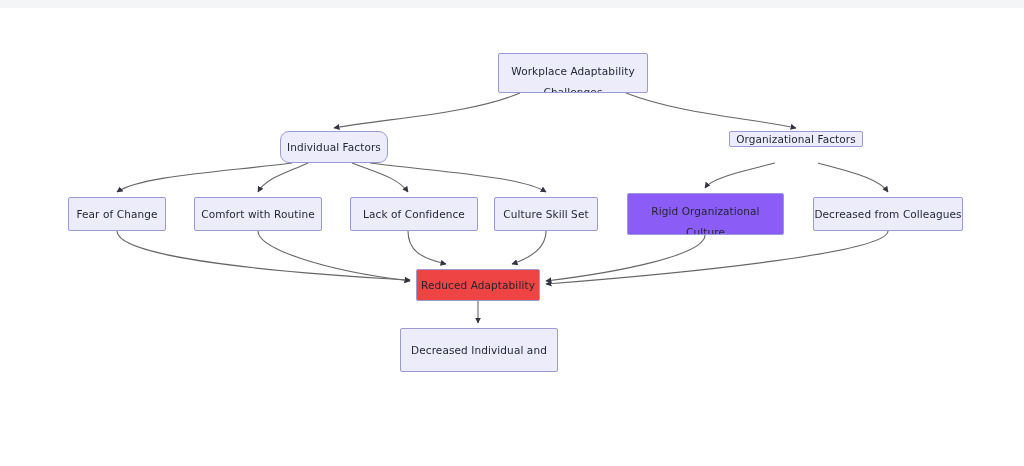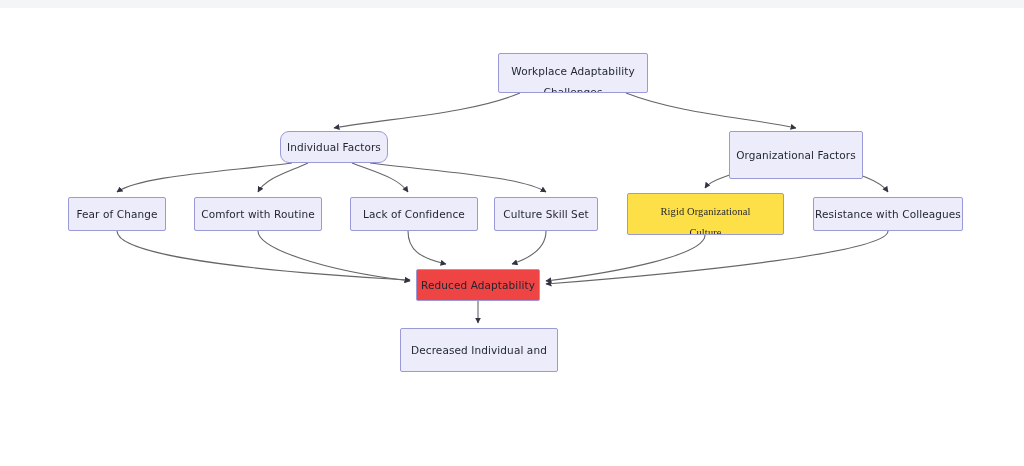--- a/index.html
+++ b/index.html
@@ -97,41 +97,41 @@
   </svg>
 
   <div id="nodes-group">
       <div class="node clipped" style="left: 498px; top: 53px; width: 150px; height: 40px; background: rgb(236, 236, 251); border-color: rgb(154, 154, 216); color: rgb(31, 36, 48);">
         <span class="line">Workplace Adaptability</span>
         <span class="line">Challenges</span>
       </div>
       <div class="node" style="left: 280px; top: 131px; width: 108px; height: 32px; background: rgb(236, 236, 251); border-color: rgb(154, 154, 216); color: rgb(31, 36, 48); border-radius: 9px;">
         <span class="line">Individual Factors</span>
       </div>
-      <div class="node" style="left: 729px; top: 131px; width: 134px; height: 48px; background: rgb(236, 236, 251); border-color: rgb(154, 154, 216); color: rgb(31, 36, 48);">
+      <div class="node" style="left: 729px; top: 131px; width: 134px; height: 16px; background: rgb(236, 236, 251); border-color: rgb(154, 154, 216); color: rgb(31, 36, 48);">
         <span class="line">Organizational Factors</span>
       </div>
       <div class="node" style="left: 68px; top: 197px; width: 98px; height: 34px; background: rgb(236, 236, 251); border-color: rgb(154, 154, 216); color: rgb(31, 36, 48);">
         <span class="line">Fear of Change</span>
       </div>
       <div class="node" style="left: 194px; top: 197px; width: 128px; height: 34px; background: rgb(236, 236, 251); border-color: rgb(154, 154, 216); color: rgb(31, 36, 48);">
         <span class="line">Comfort with Routine</span>
       </div>
       <div class="node" style="left: 350px; top: 197px; width: 128px; height: 34px; background: rgb(236, 236, 251); border-color: rgb(154, 154, 216); color: rgb(31, 36, 48);">
         <span class="line">Lack of Confidence</span>
       </div>
       <div class="node" style="left: 494px; top: 197px; width: 104px; height: 34px; background: rgb(236, 236, 251); border-color: rgb(154, 154, 216); color: rgb(31, 36, 48);">
         <span class="line">Culture Skill Set</span>
       </div>
-      <div class="node clipped" style="left: 627px; top: 193px; width: 157px; height: 42px; background: #fde047; border-color: rgb(154, 154, 216); color: rgb(31, 36, 48); font-family: Liberation Serif, serif;">
+      <div class="node clipped" style="left: 627px; top: 193px; width: 157px; height: 42px; background: #8b5cf6; border-color: rgb(154, 154, 216); color: rgb(31, 36, 48);">
         <span class="line">Rigid Organizational</span>
         <span class="line">Culture</span>
       </div>
       <div class="node" style="left: 813px; top: 197px; width: 150px; height: 34px; background: rgb(236, 236, 251); border-color: rgb(154, 154, 216); color: rgb(31, 36, 48);">
-        <span class="line">Resistance with Colleagues</span>
+        <span class="line">Decreased from Colleagues</span>
       </div>
       <div class="node" style="left: 416px; top: 269px; width: 124px; height: 32px; background: #ef4444; border-color: rgb(154, 154, 216); color: rgb(31, 36, 48);">
         <span class="line">Reduced Adaptability</span>
       </div>
       <div class="node" style="left: 400px; top: 328px; width: 158px; height: 44px; background: rgb(236, 236, 251); border-color: rgb(154, 154, 216); color: rgb(31, 36, 48);">
         <span class="line">Decreased Individual and</span>
       </div>
     </div>
 </div>
 

